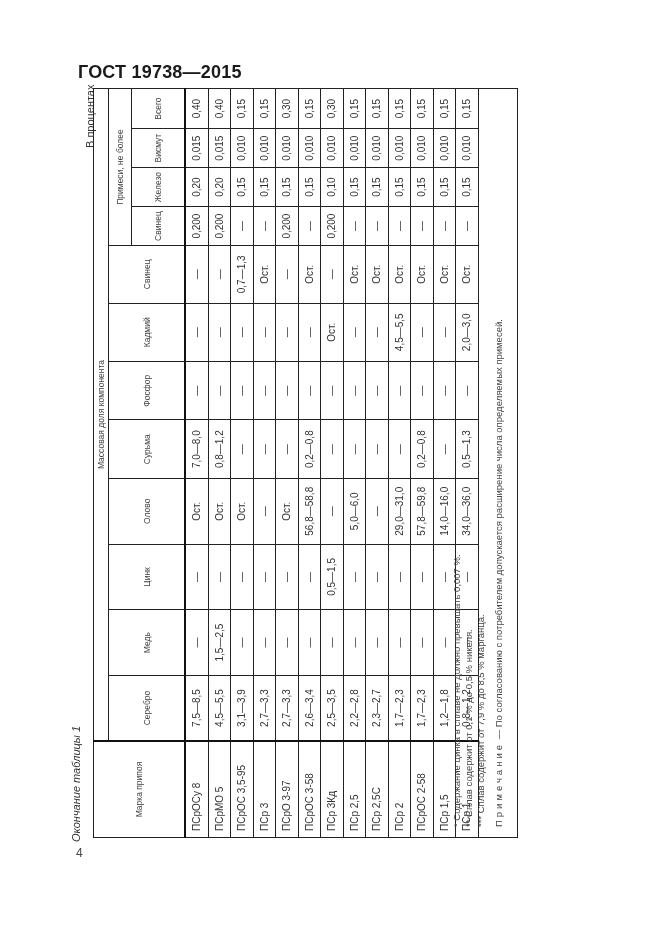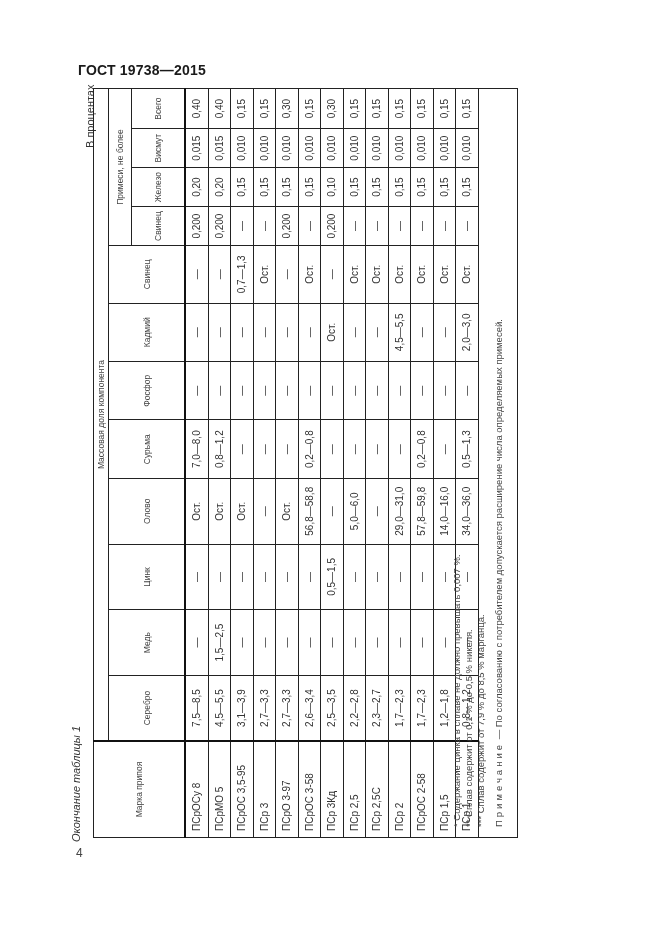--- a/index.html
+++ b/index.html
@@ -1,18 +1,18 @@
 <!DOCTYPE html>
 <html><head>
 <meta charset="utf-8">
 <style>
   html, body { margin:0; padding:0; background:#ffffff; }
   body { width:661px; height:935px; position:relative; overflow:hidden;
          font-family:"Liberation Sans", sans-serif; color:#2a2a2a; }
-  .doc-title { position:absolute; left:78px; top:62px; font-size:14px; font-weight:bold; color:#1a1a1a; letter-spacing:0.2px; }
+  .doc-title { position:absolute; left:78px; top:62px; font-size:18px; font-weight:bold; color:#1a1a1a; letter-spacing:0.2px; }
   .page-num { position:absolute; left:76px; top:846px; font-size:12px; color:#444; }
 
   
   .rot { position:absolute; transform-origin:0 0; transform:rotate(-90deg); white-space:nowrap; }
   .caption-left { left:70px; top:842px; font-size:11px; font-style:italic; color:#333; }
   .caption-right { left:84px; top:148px; font-size:11px; color:#333; }
 
   
   .landscape { position:absolute; left:93px; top:838px; width:750px; height:425px;
                transform-origin:0 0; transform:rotate(-90deg); }

